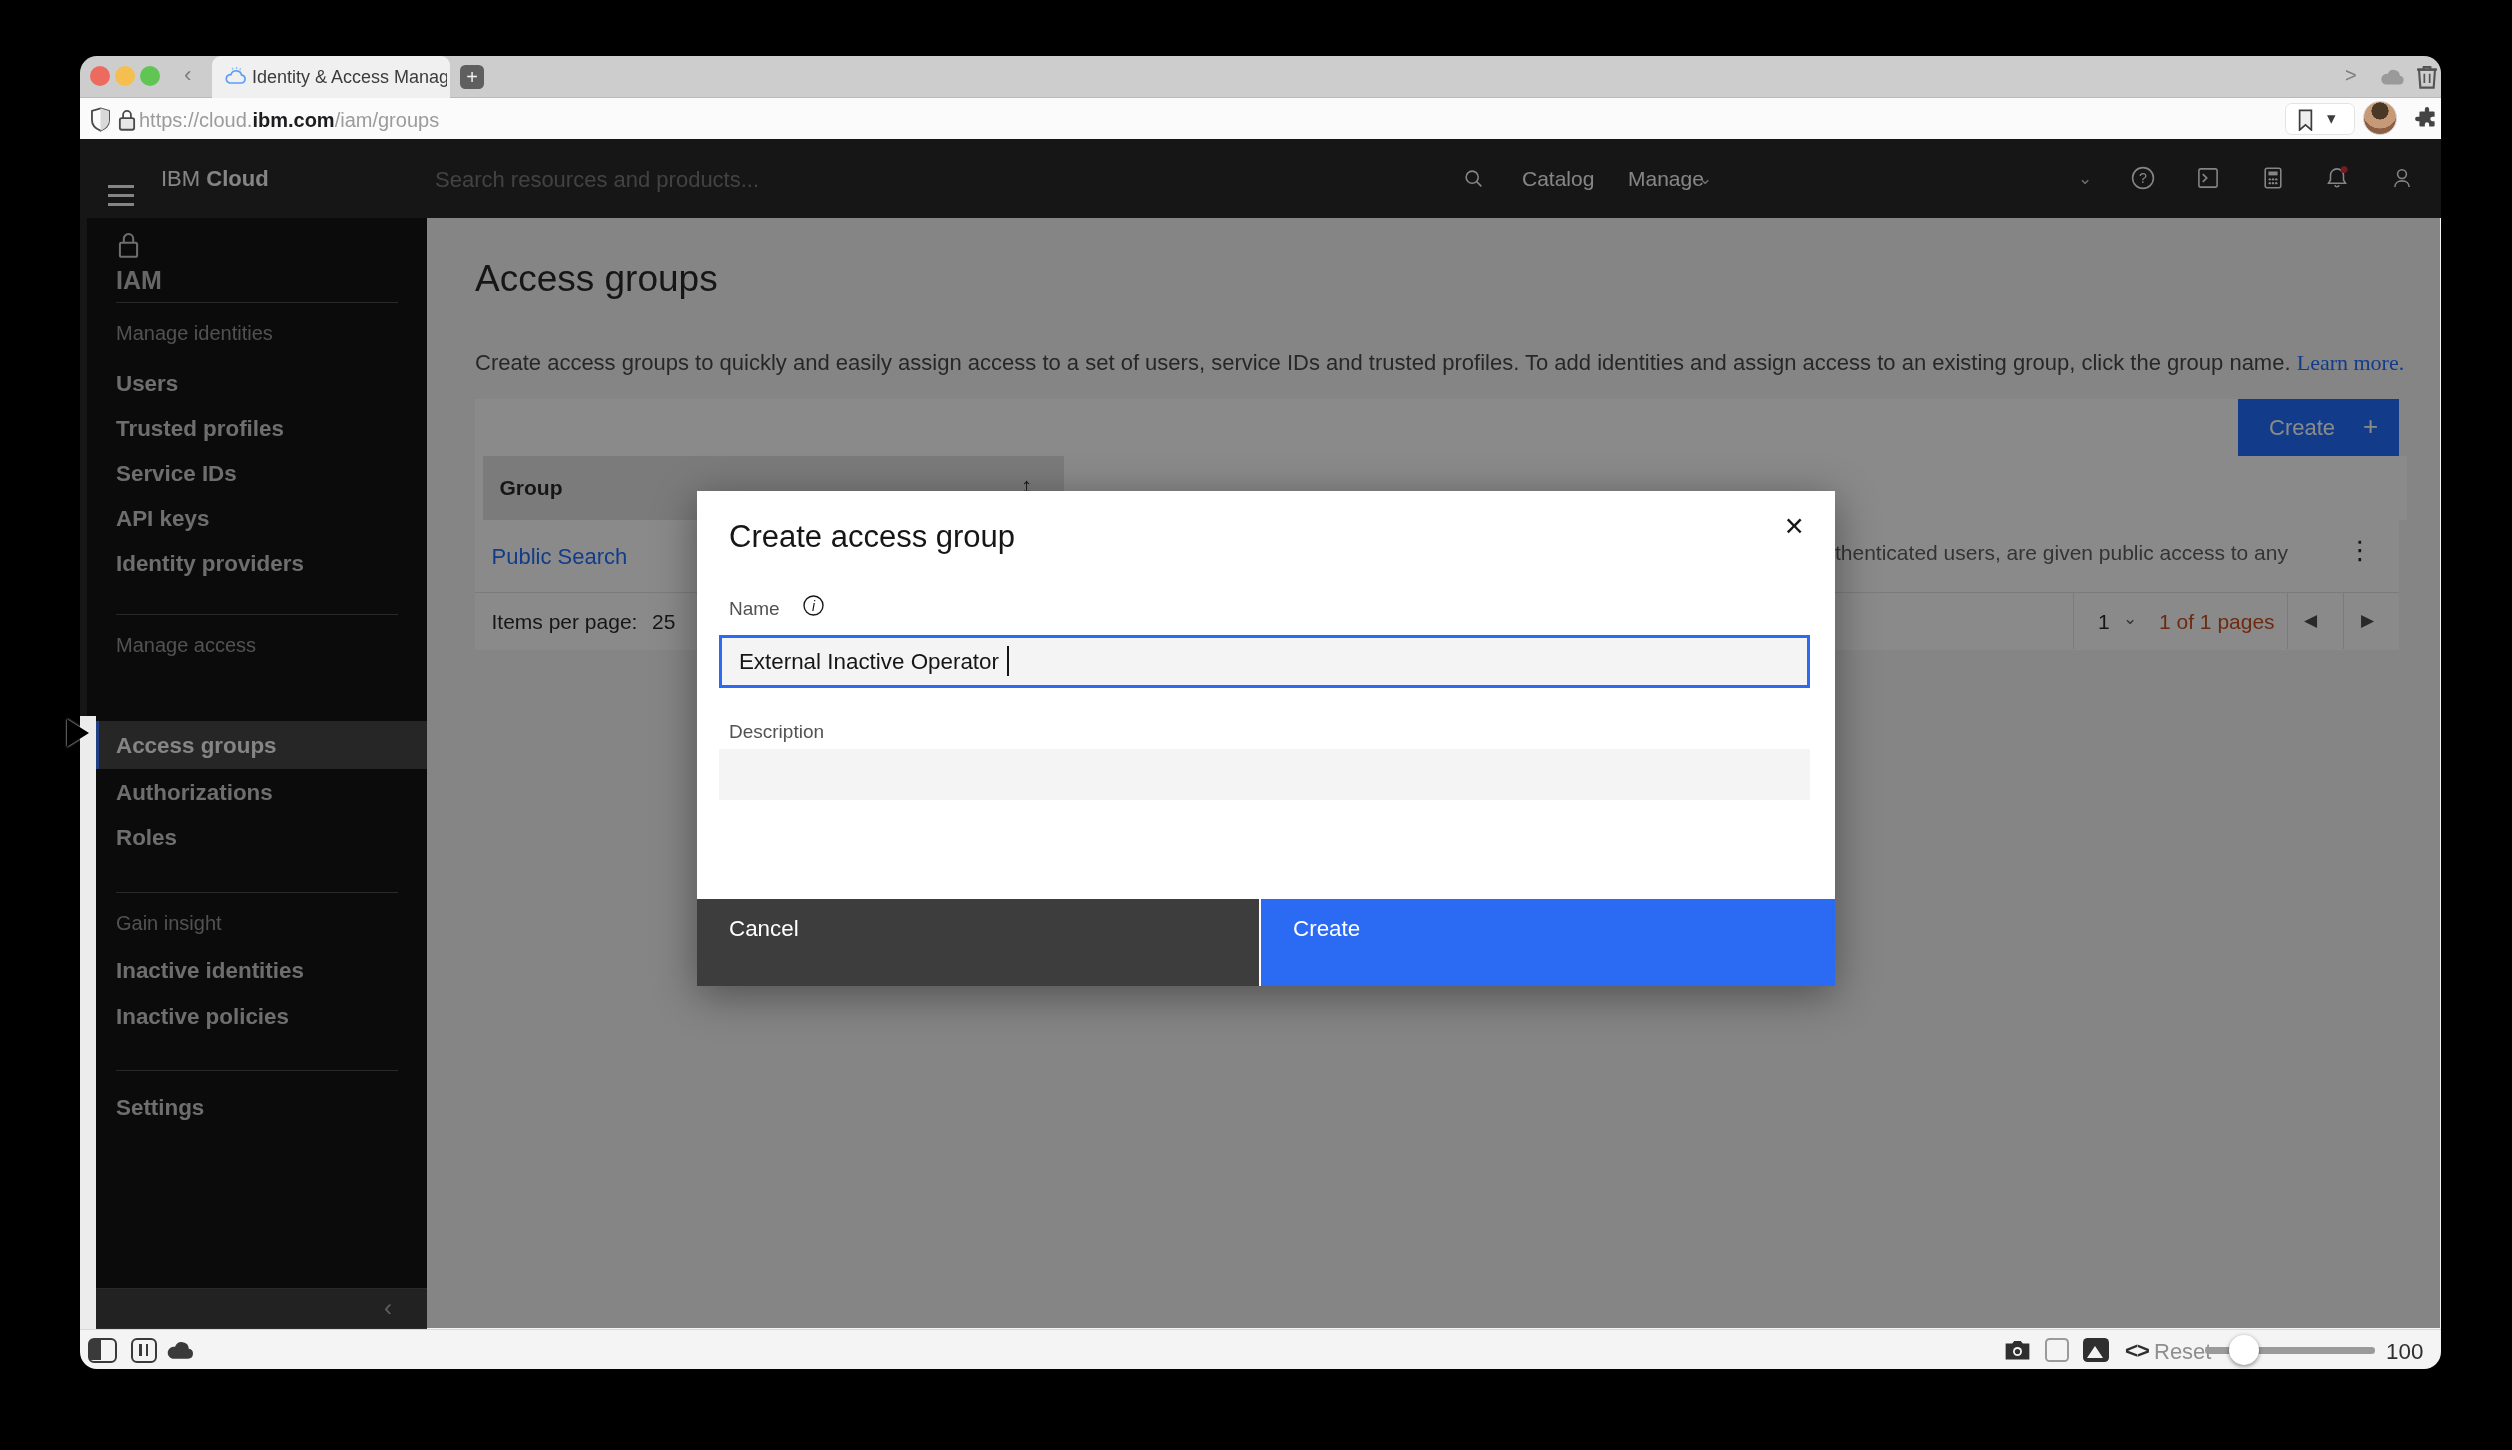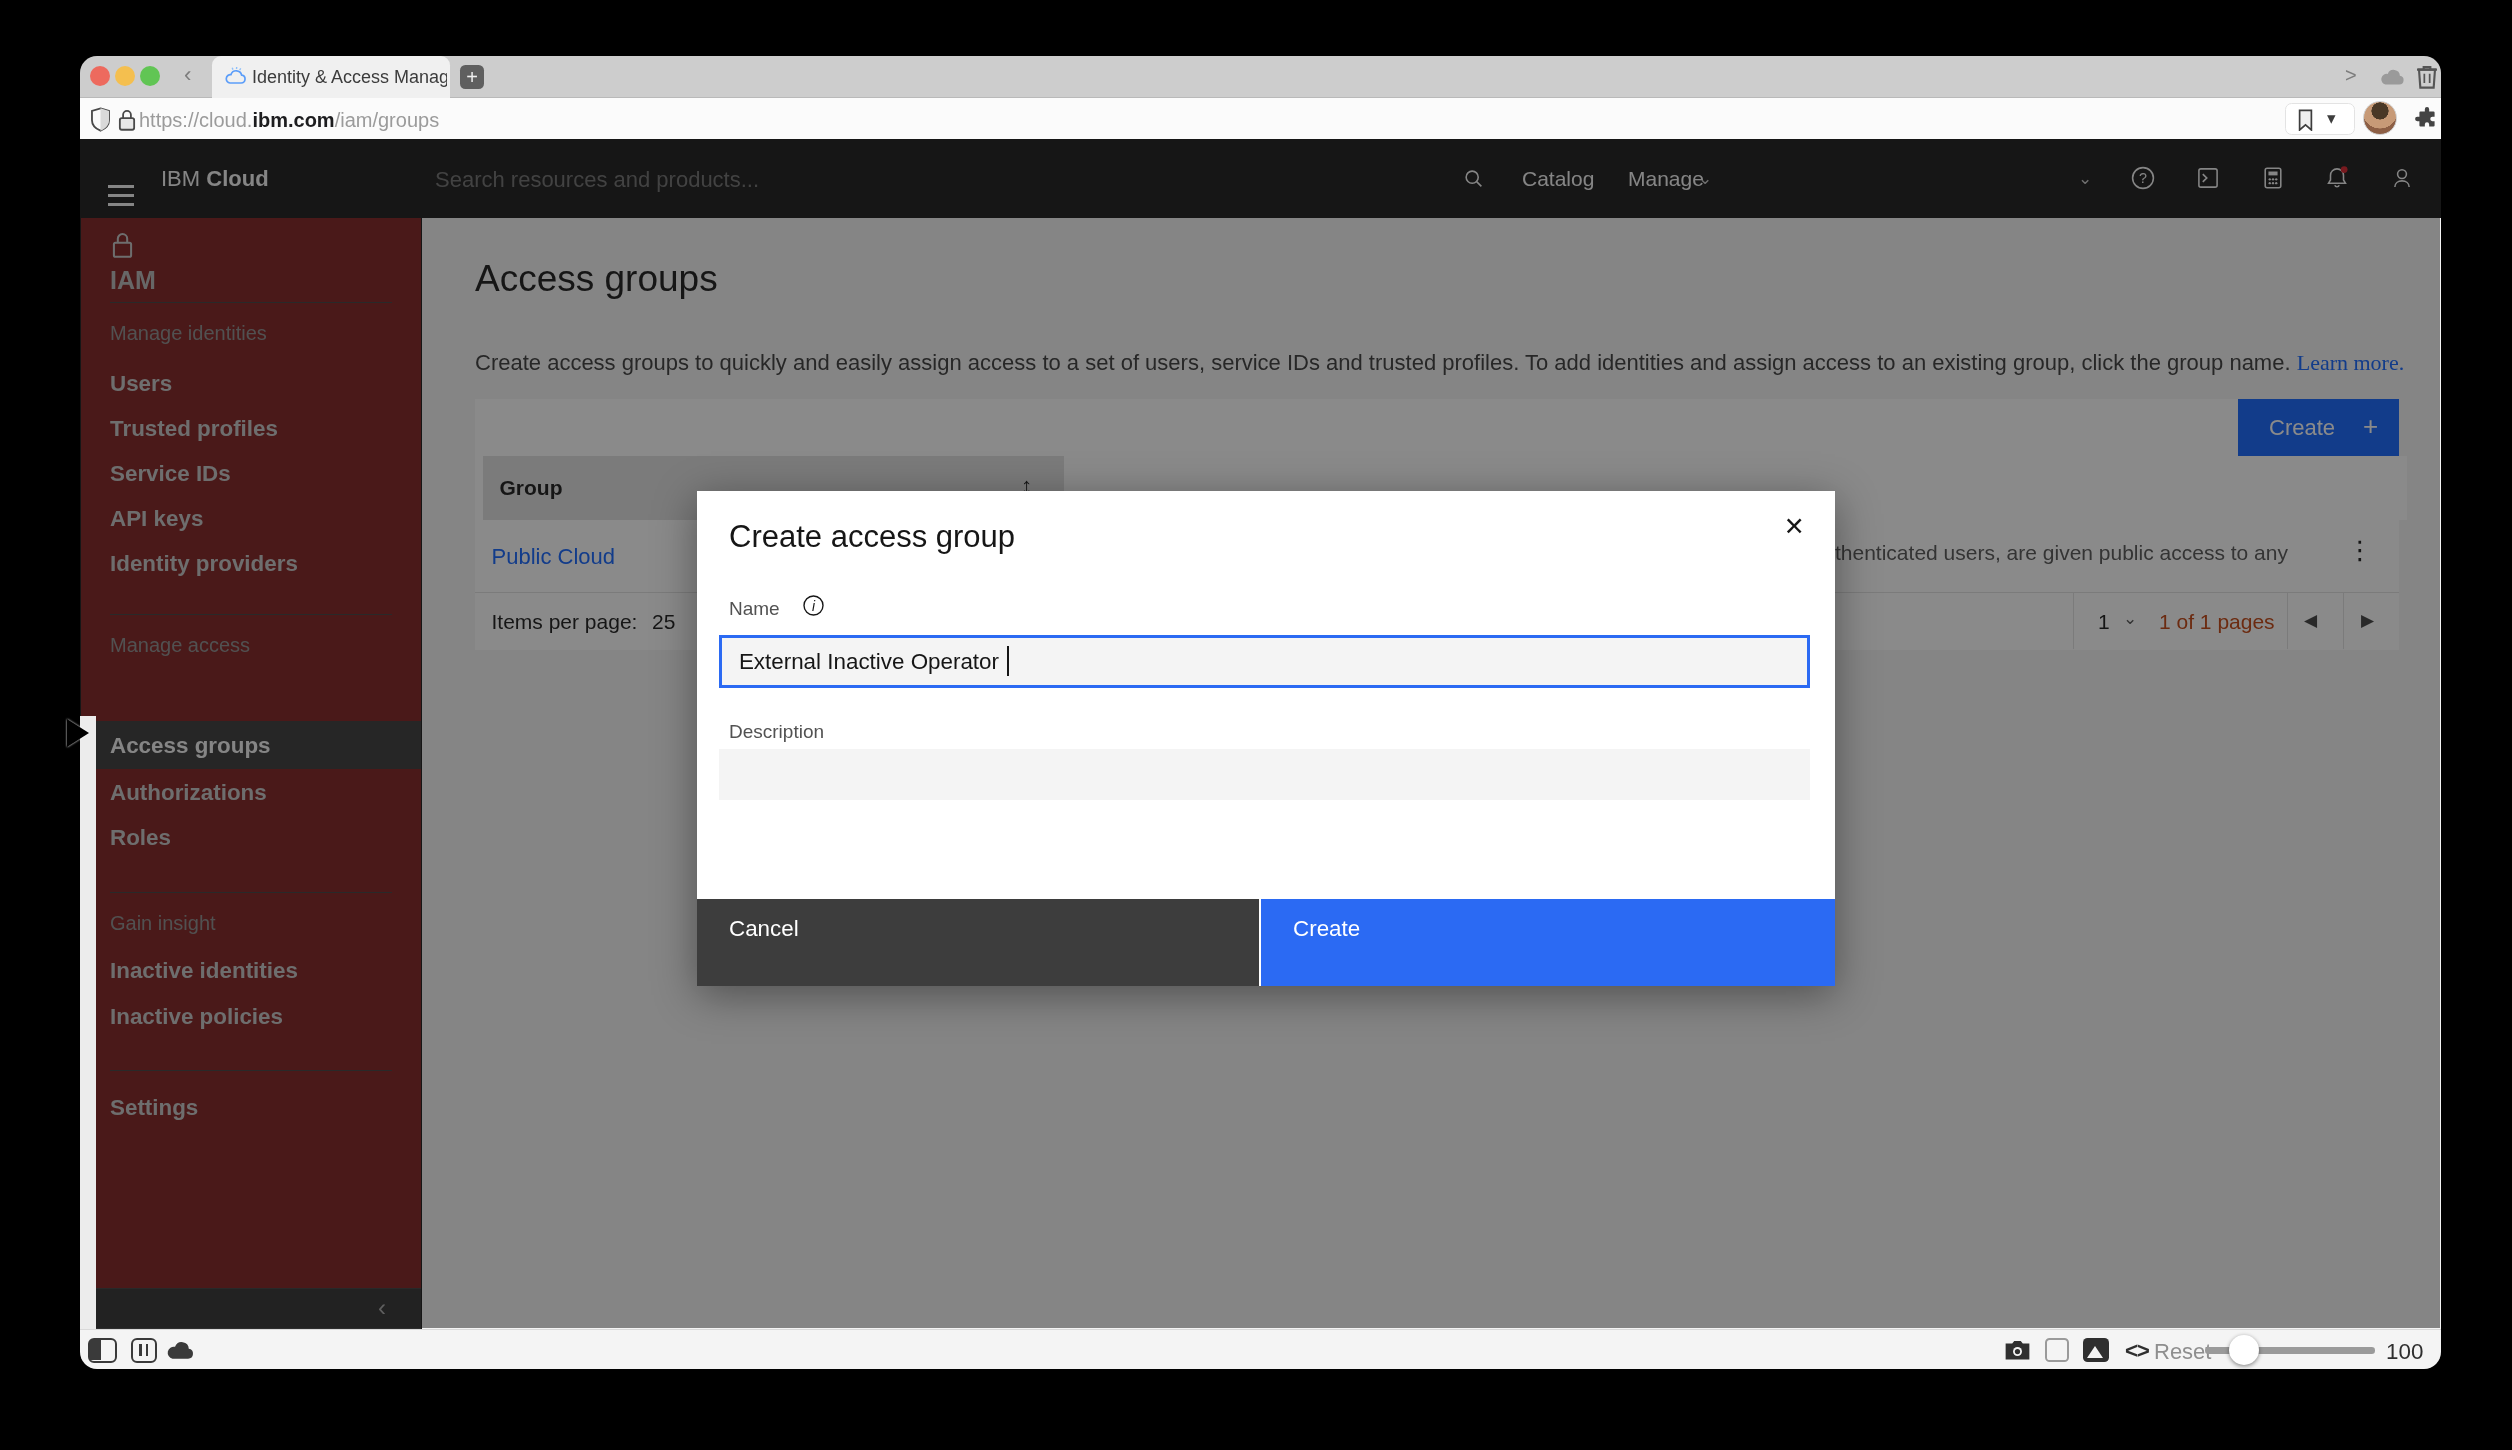--- a/index.html
+++ b/index.html
@@ -16,21 +16,21 @@
   #newtab{left:380px;top:8.6px;width:24.4px;height:24.4px;background:#5f5f5f;border-radius:5.3px;color:#efefef;font-size:20px;text-align:center;line-height:24px;}
   #urlbar{left:0;top:42px;width:2361px;height:42px;background:#fbfbfb;border-bottom:0.7px solid #dcdcdc;}
   #urltext{left:59px;top:10.6px;font-size:20px;color:#9b9b9b;white-space:nowrap;}
   #urltext b{color:#1d1d1f;font-weight:700;}
   #bmpill{left:2205px;top:4.6px;width:70px;height:32px;background:#fff;border:0.7px solid #e3e3e3;border-radius:6.6px;}
   #avatar{left:2283px;top:3.3px;width:34px;height:34px;border-radius:50%;background:radial-gradient(circle at 50% 28%,#4a3826 0 30%,#c79a77 31% 62%,#8d5f45 63% 100%);border:0.7px solid #d0d0d0;}
   
   #appheader{left:0;top:83px;width:2361px;height:79px;background:#161616;z-index:10;}
   .hnav{color:#f4f4f4;font-size:21px;line-height:79px;height:79px;}
   .hchev{color:#c6c6c6;font-size:17px;line-height:79px;height:79px;}
-  #sidebar{left:1px;top:162px;width:340px;height:1111px;background:#7f1d1d;z-index:10;}
+  #sidebar{left:7px;top:162px;width:340px;height:1111px;background:#000000;z-index:10;}
   .snav{left:29px;color:#c6c6c6;font-size:22.4px;font-weight:600;white-space:nowrap;}
   .slabel{left:29px;color:#8d8d8d;font-size:20px;white-space:nowrap;}
   .sdiv{left:29px;width:282px;border-top:1.3px solid #3d3d3d;}
   #activeitem{left:0;top:503px;width:340px;height:48px;background:#363636;border-left:12px solid #2b6af3;}
   #activeitem span{position:absolute;left:17px;top:12px;color:#f4f4f4;font-size:22.4px;font-weight:600;}
   #sfooter{left:0;top:1070px;width:340px;height:41px;background:#2e2e2e;border-top:1.3px solid #3d3d3d;}
   #main{left:342px;top:162px;width:2019px;height:1111px;background:#f4f4f4;z-index:5;}
   #pagetitle{left:53px;top:40px;font-size:37px;color:#161616;}
   #pagedesc{left:53px;top:132px;font-size:22px;color:#393939;white-space:nowrap;}
   #pagedesc a{color:#0f62fe;text-decoration:none;font-family:Liberation Serif, serif;}
@@ -220,21 +220,21 @@
         </div>
 
         <div id="thead" class="abs">
           <div id="theadcell" class="abs">
             <span class="abs" style="left:16.5px;top:20px;font-size:21px;font-weight:600;color:#161616;">Group</span>
             <span class="abs" style="left:538px;top:17px;font-size:22.4px;color:#161616;">↕</span>
           </div>
         </div>
 
         <div id="trow" class="abs">
-          <a class="abs" href="#" style="left:16.5px;top:24px;font-size:22px;color:#0f62fe;text-decoration:none;">Public Cloud</a>
+          <a class="abs" href="#" style="left:16.5px;top:24px;font-size:22px;color:#0f62fe;text-decoration:none;">Public Search</a>
           <span class="abs" style="left:1360px;top:21px;font-size:21px;color:#525252;white-space:nowrap;">thenticated users, are given public access to any</span>
           <span class="abs" style="left:1872px;top:14.5px;font-size:26px;color:#161616;letter-spacing:0;">⋮</span>
         </div>
 
         <div id="pagrow" class="abs">
           <span class="abs" style="left:16.5px;top:17px;">Items per page:</span>
           <span class="abs" style="left:177px;top:17px;">25</span>
           <div class="abs vline" style="left:1598px;"></div>
           <span class="abs" style="left:1623px;top:17px;">1</span>
           <span class="abs" style="left:1648px;top:14.5px;color:#525252;font-size:17px;">⌄</span>

